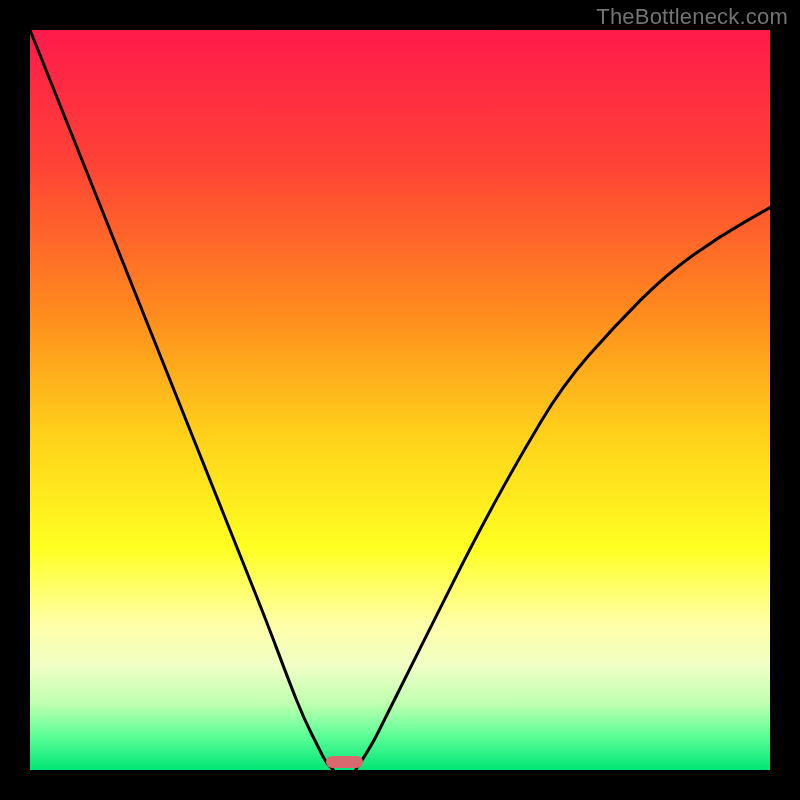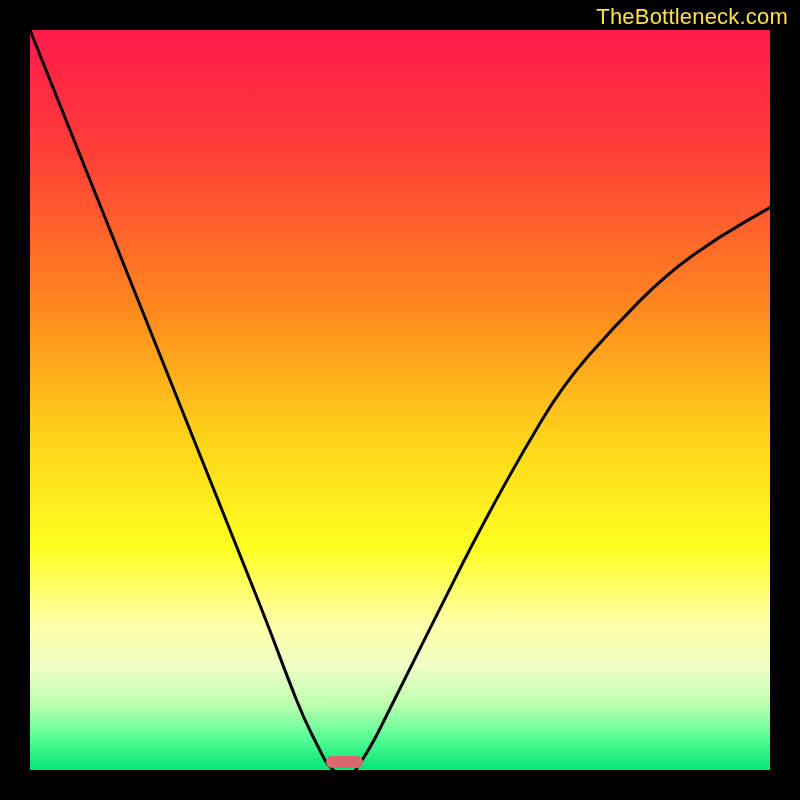--- a/index.html
+++ b/index.html
@@ -48,21 +48,21 @@
     position: absolute;
     height: 12px;
     border-radius: 6px;
   }
   .watermark {
     position: absolute;
     top: 4px;
     right: 12px;
     font-family: Arial, Helvetica, sans-serif;
     font-size: 22px;
-    color: #fde047;
+    color: #737373;
     letter-spacing: 0.2px;
     user-select: none;
   }
 </style>
 </head>
 <body>
 
 <div class="frame">
 
   <div class="watermark">TheBottleneck.com</div>

